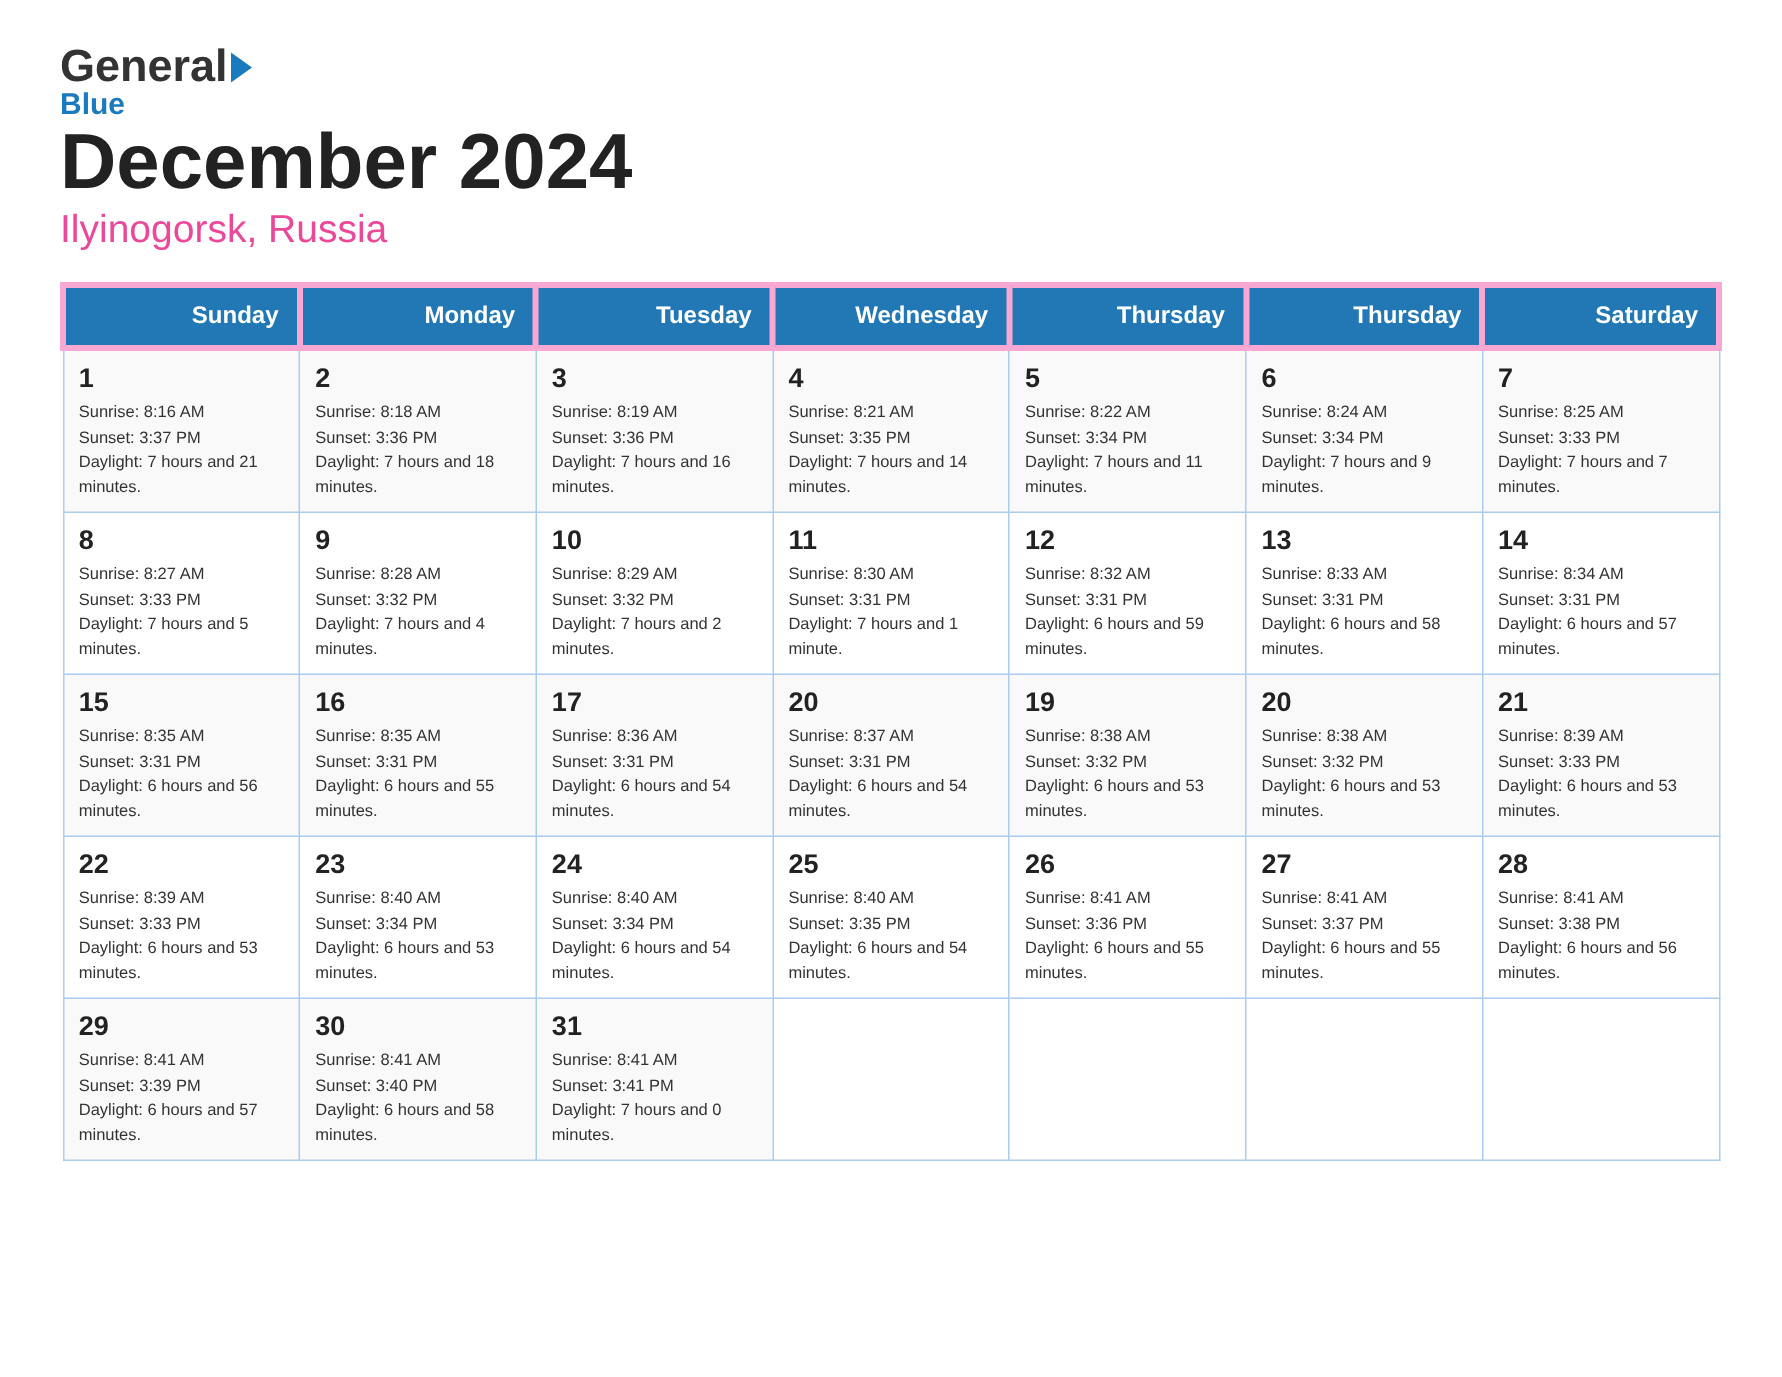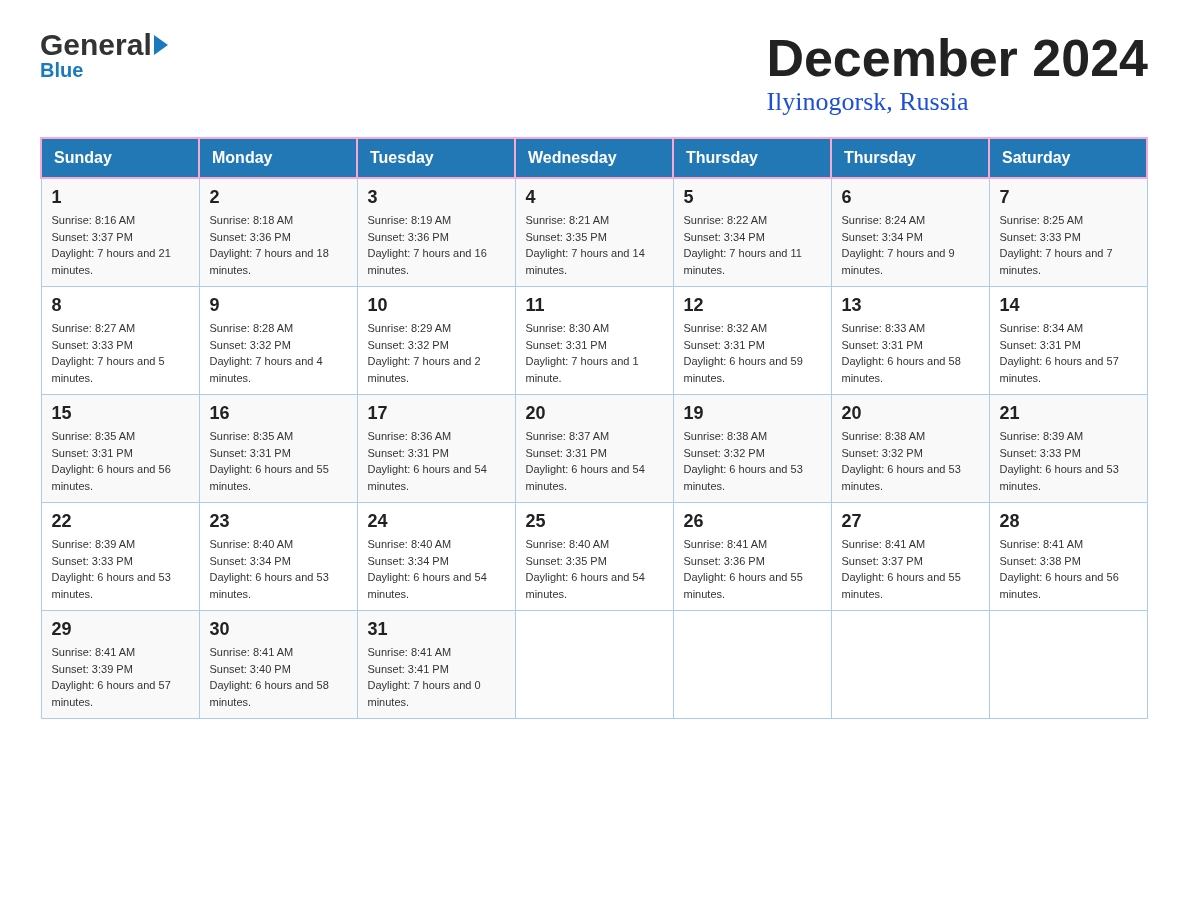--- a/index.html
+++ b/index.html
@@ -8,48 +8,48 @@
       background: #ffffff;
       padding: 30px 40px;
       width: 1188px;
       min-height: 918px;
     }
     .header {
       display: flex;
       justify-content: space-between;
       align-items: flex-start;
       margin-bottom: 20px;
+      flex-direction: column;
     }
     .title-block {
       text-align: left;
     }
     .title-block h1 {
       font-size: 52px;
       font-weight: bold;
       color: #222;
       line-height: 1.1;
     }
     .title-block h2 {
       font-size: 26px;
       font-weight: normal;
-      color: #1d4ed8;
-      font-family: Liberation Serif, serif;
+      color: #ec4899;
     }
     .calendar {
       width: 100%;
       border-collapse: collapse;
     }
     .calendar th {
       background-color: #2278b5;
       color: #ffffff;
       font-size: 16px;
       font-weight: bold;
       padding: 10px 12px;
-      text-align: left;
-      border: 2px solid #f9a8d4;
+      text-align: right;
+      border: 4px solid #f9a8d4;
     }
     .calendar td {
       border: 1px solid #aaccee;
       vertical-align: top;
       padding: 8px 10px;
       width: 14.28%;
       font-size: 13px;
       color: #222;
       min-height: 100px;
     }

